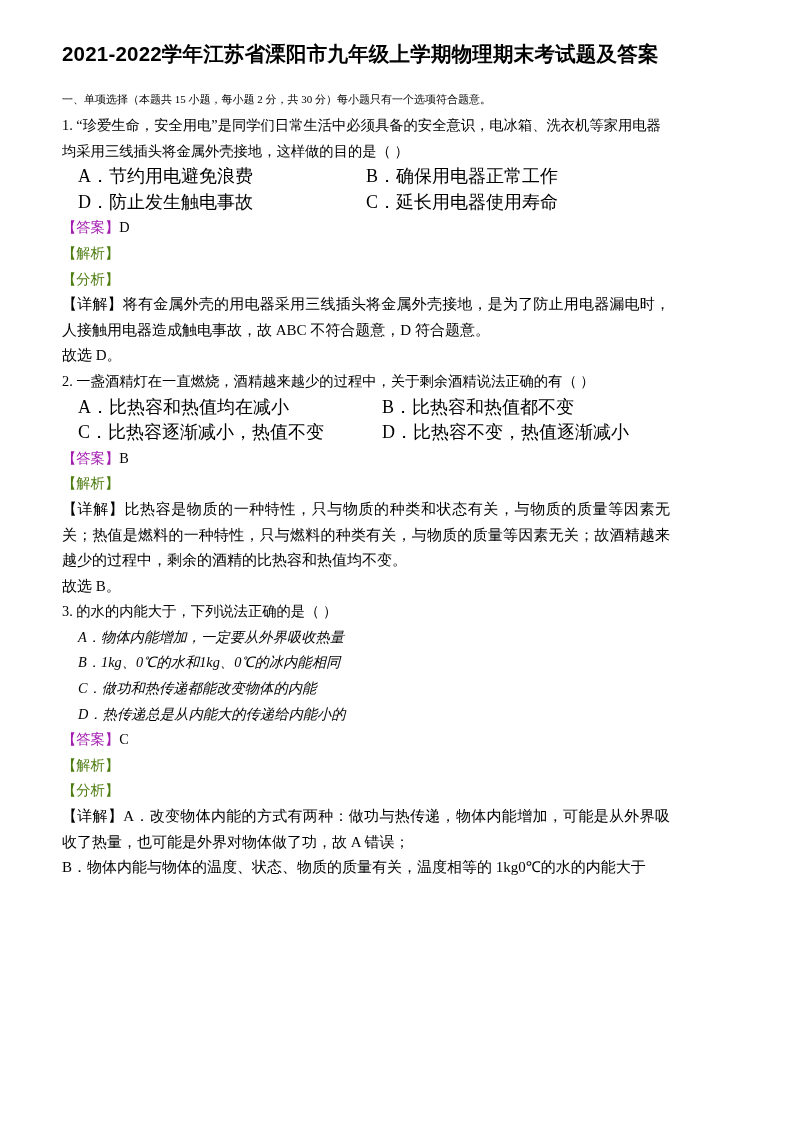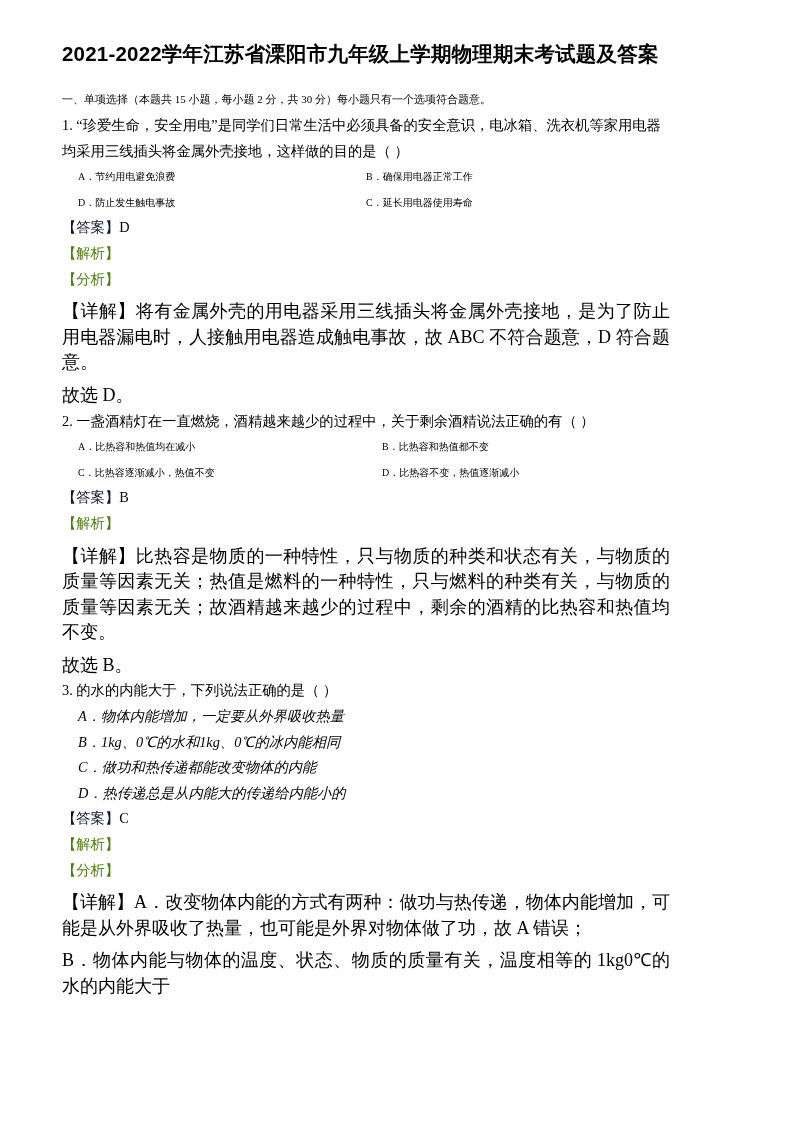--- a/index.html
+++ b/index.html
@@ -38,47 +38,46 @@
     line-height: 26px;
     margin-bottom: 1px;
   }
   .qline {
     font-size: 14.3px;
     line-height: 25.6px;
   }
   .opts {
     display: flex;
     width: 100%;
-    font-size: 10px;
+    font-size: 18px;
     line-height: 25.6px;
   }
   .opts > .col {
     width: 50%;
     box-sizing: border-box;
   }
   .opts.indent > .col:first-child { padding-left: 16px; }
   .opts.indent2 > .col:first-child { padding-left: 16px; }
   .opts.indent2 > .col:last-child { padding-left: 16px; }
   .tag {
     color: #4d7c0f;
     font-size: 14.3px;
     line-height: 25.6px;
   }
   .tag-inline {
-    color: #0f172a;
+    color: #a21caf;
     text-align: right;
   }
   .ans-val {
     color: #000000;
   }
   .detail {
-    font-size: 18px;
+    font-size: 15px;
     line-height: 25.6px;
     text-align: justify;
-    margin-top: 7px;
   }
   .single-opt {
     font-size: 14.3px;
     line-height: 25.6px;
     padding-left: 16px;
     font-style: italic;
   }
 </style>
 </head>
 <body>

